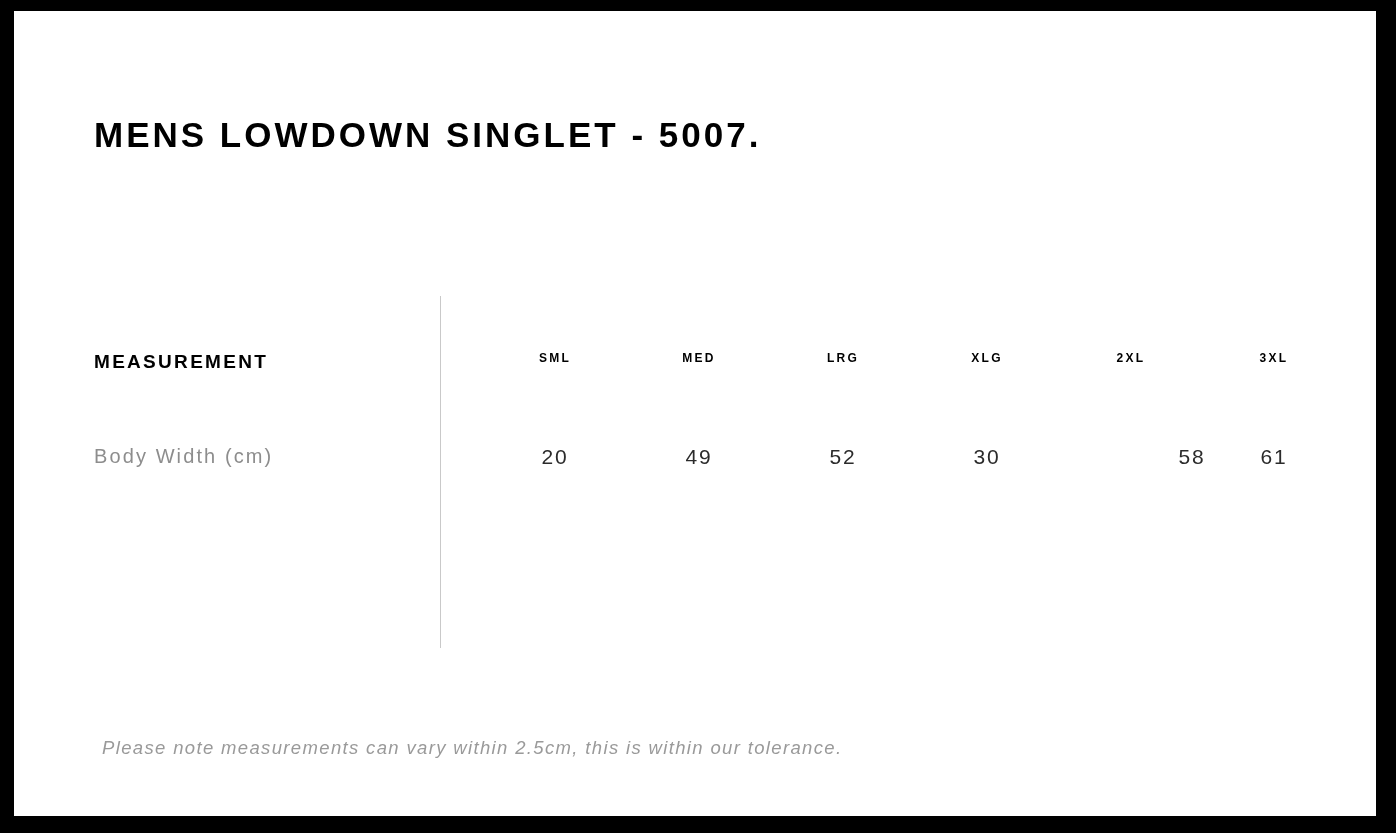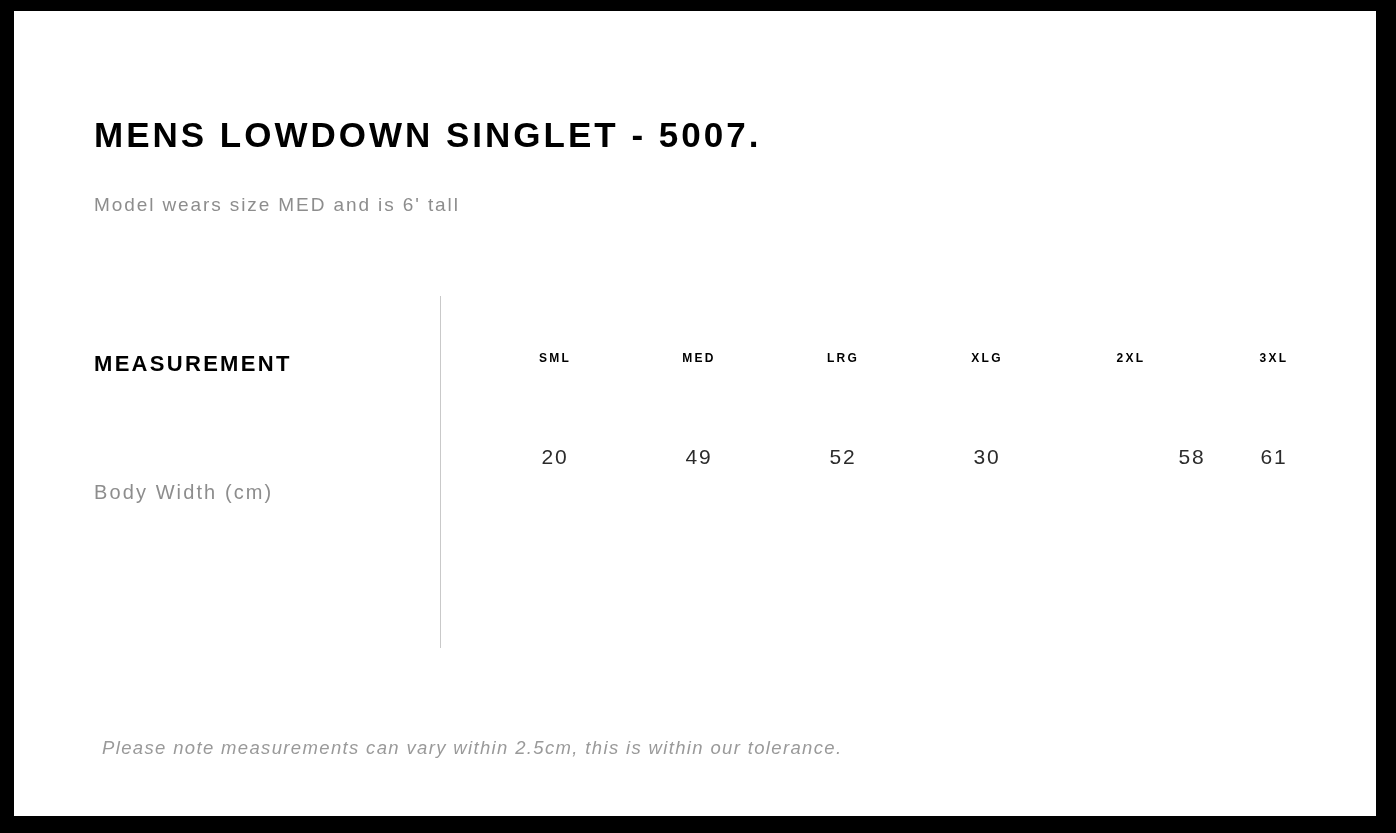--- a/index.html
+++ b/index.html
@@ -81,33 +81,32 @@
   }
 
   .row-label {
     position: absolute;
     left: 80px;
     top: 0;
     white-space: nowrap;
   }
 
   .row-header .row-label {
-    font-size: 22px;
+    font-size: 19px;
     font-weight: bold;
     letter-spacing: 2.3px;
     color: #000000;
     text-align: right;
   }
 
   .row-data .row-label {
     font-size: 20px;
     font-weight: normal;
     letter-spacing: 2.1px;
     color: #8d8d8d;
-    margin-top: 36px;
   }
 
   .cell {
     position: absolute;
     top: 0;
     width: 120px;
     margin-left: -60px;
     text-align: center;
     white-space: nowrap;
   }
@@ -140,21 +139,20 @@
   }
 </style>
 </head>
 <body>
 
 <div class="page-frame">
   <div class="sheet">
 
     <h1 class="title">MENS LOWDOWN SINGLET - 5007.</h1>
 
-    <p class="subtitle">Model wears size MED and is 6' tall</p>
 
     <div class="divider-vertical"></div>
 
     <div class="table">
 
       <div class="row row-header">
         <span class="row-label">MEASUREMENT</span>
         <span class="cell" style="left:541px;">SML</span>
         <span class="cell" style="left:685px;">MED</span>
         <span class="cell" style="left:829px;">LRG</span>

